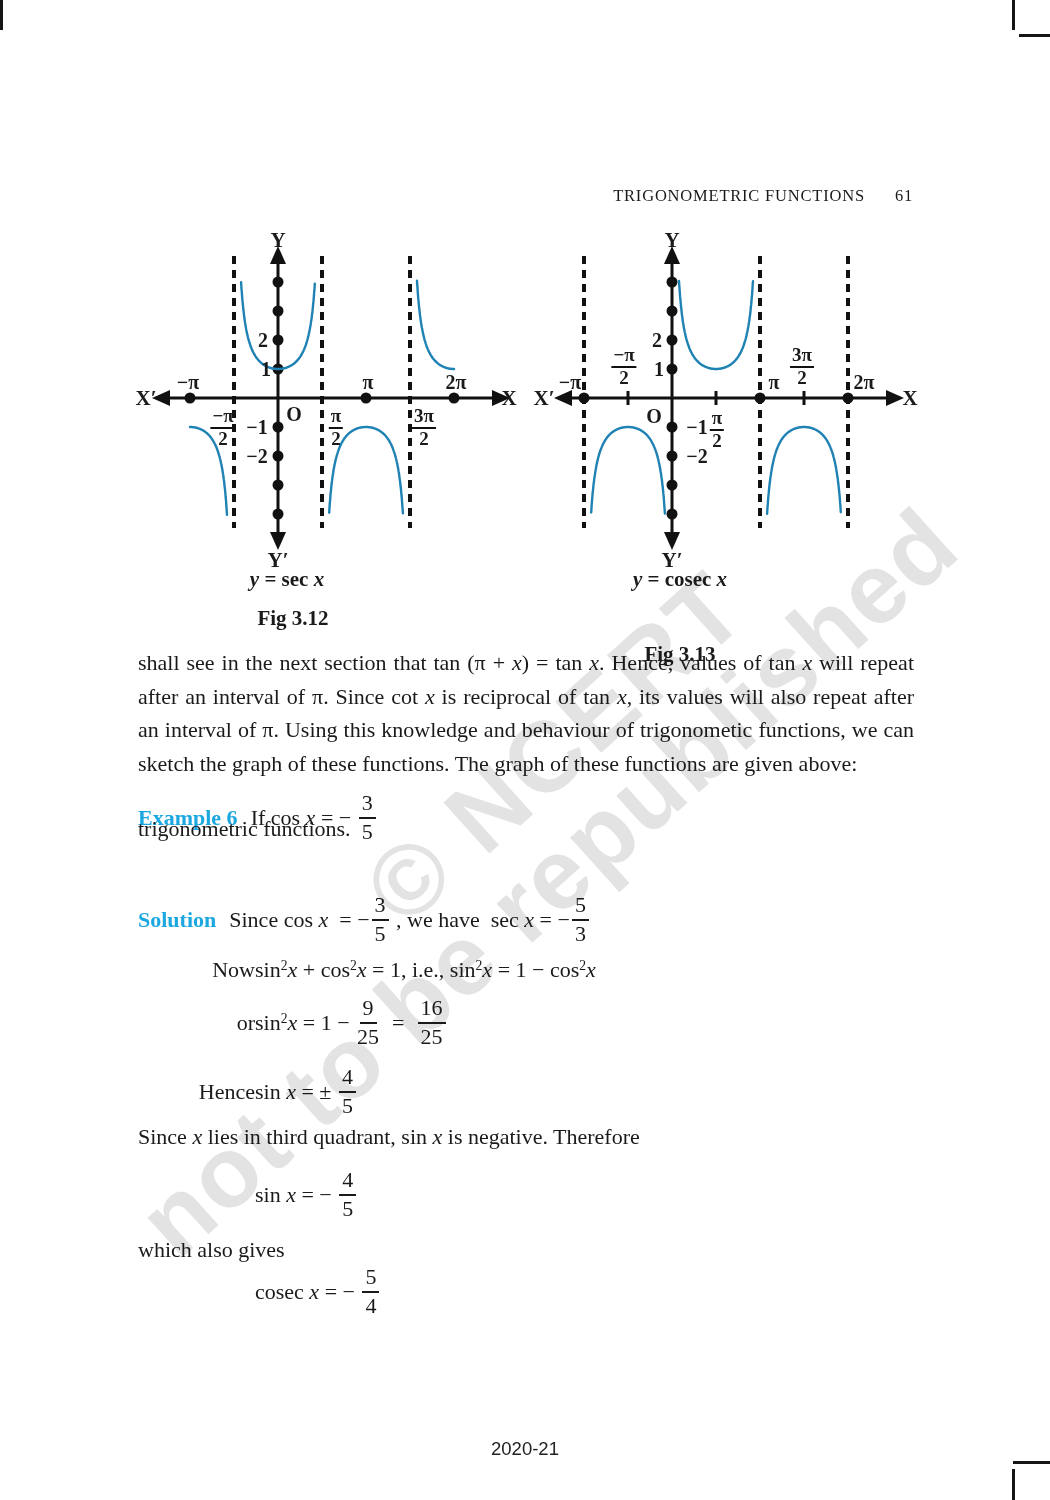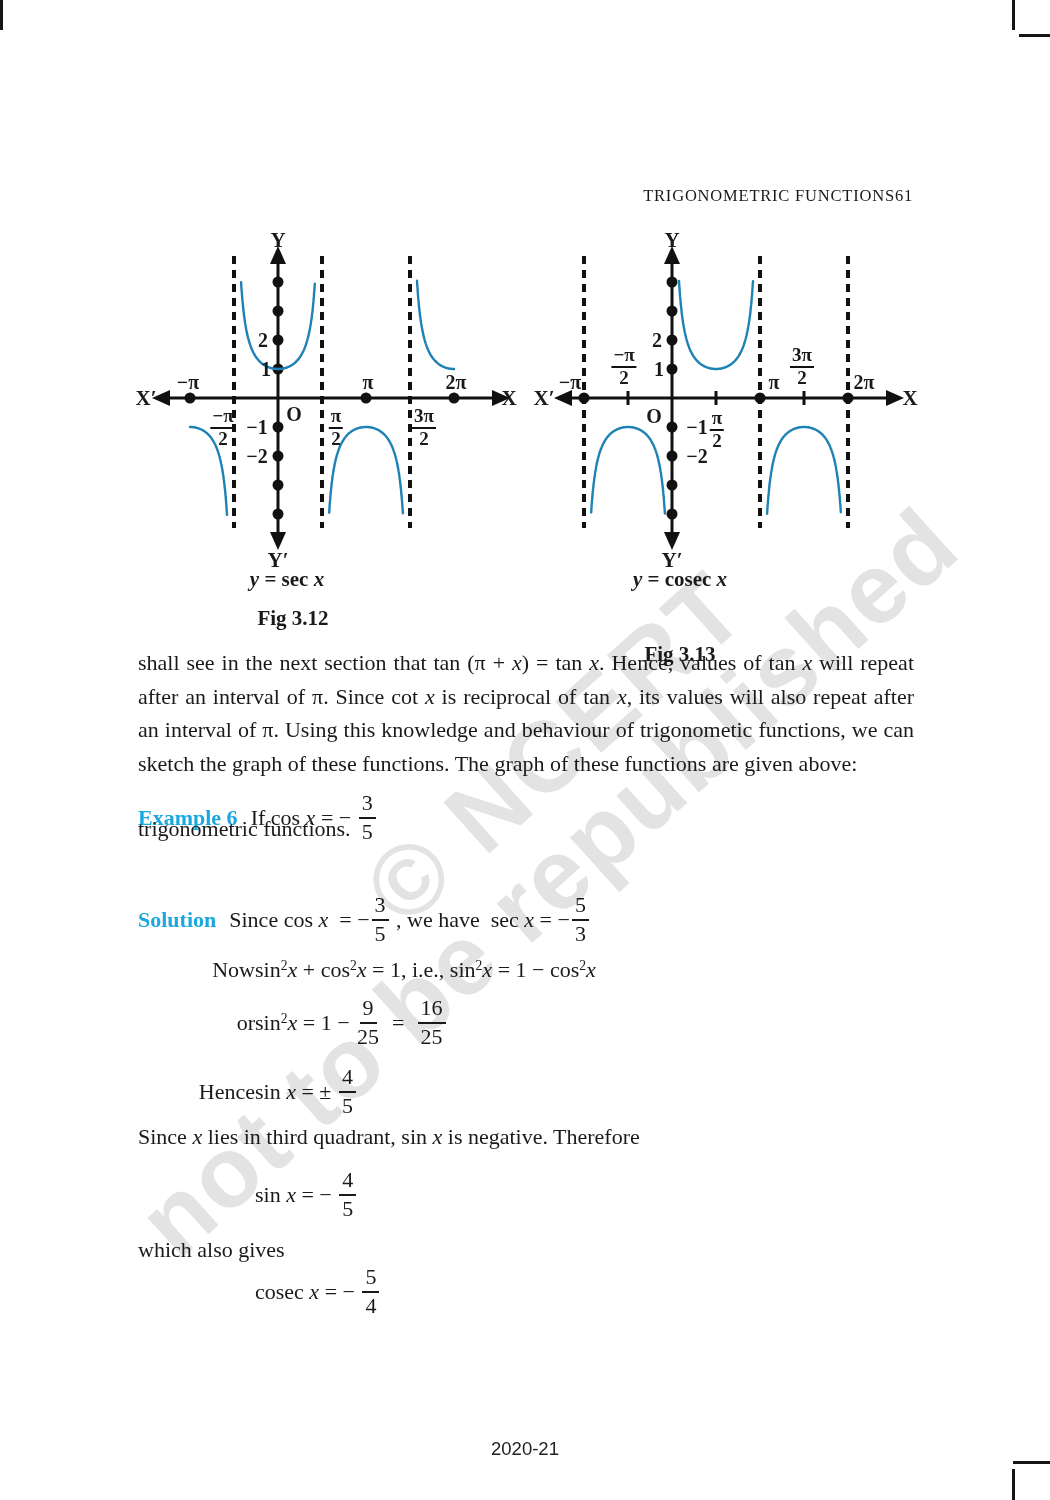--- a/index.html
+++ b/index.html
@@ -2,21 +2,21 @@
 <html><head>
 <meta charset="utf-8">
 <style>
   html,body{margin:0;padding:0;background:#fff;}
   .page{position:relative;width:1050px;height:1500px;background:#fff;overflow:hidden;
         font-family:"Liberation Serif",serif;color:#1a1a1a;}
   .crop{position:absolute;background:#151515;}
   .wm{position:absolute;font-family:"Liberation Sans",sans-serif;font-weight:700;
       color:rgba(70,70,70,0.15);white-space:nowrap;
       transform:translate(-50%,-50%) rotate(-42deg);}
-  .hdr{position:absolute;top:186px;right:137px;display:flex;align-items:baseline;
+  .hdr{position:absolute;top:186px;right:137px;display:flex;align-items:baseline;gap:30px;
        font-size:16.5px;letter-spacing:0.8px;text-align:right;}
   
   .fig{position:absolute;height:410px;}
   .fig svg{position:absolute;left:0;top:0;overflow:visible;}
   .axis{stroke:#111;stroke-width:3;}
   .asym{stroke:#111;stroke-width:4;stroke-dasharray:8 6;}
   .tick{stroke:#111;stroke-width:3;}
   .dot{fill:#111;}
   .ah{fill:#111;}
   .curve{fill:none;stroke:#1f82b4;stroke-width:2.4;stroke-linecap:round;}

